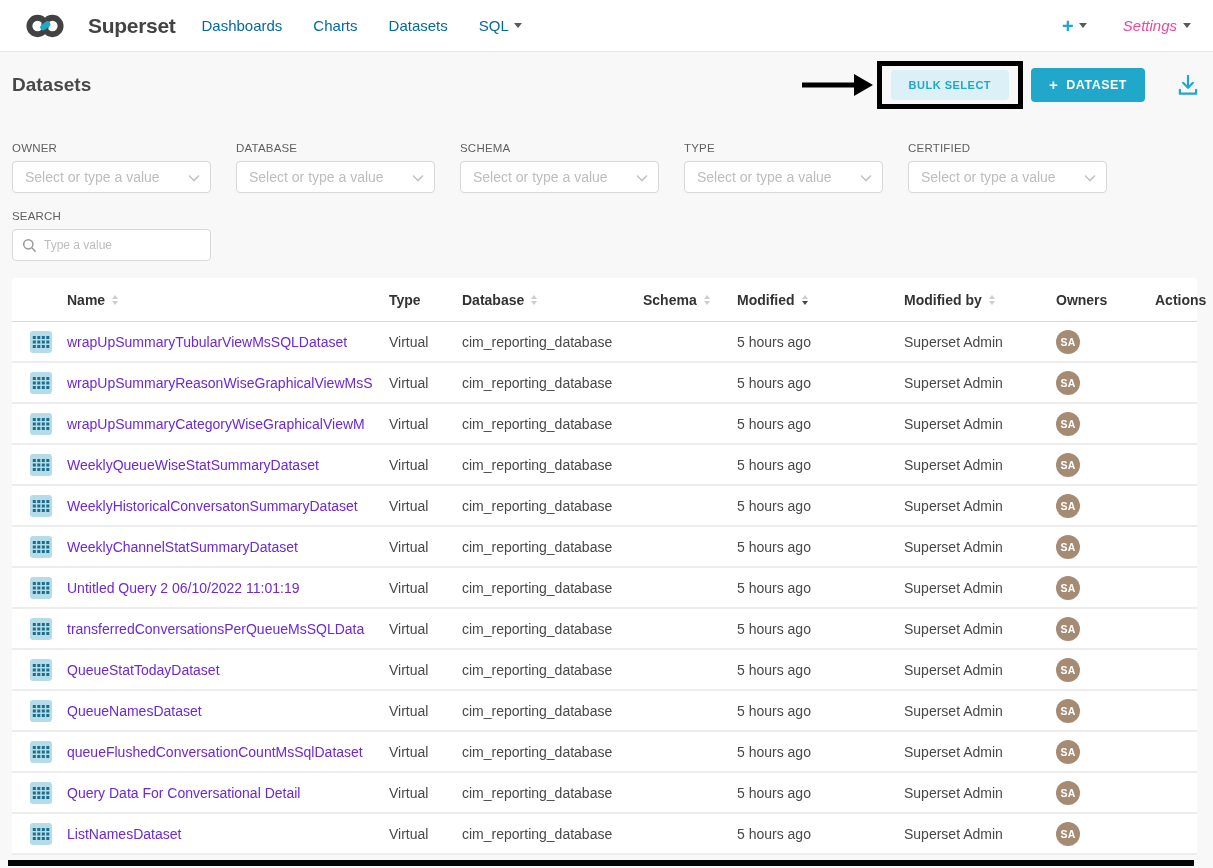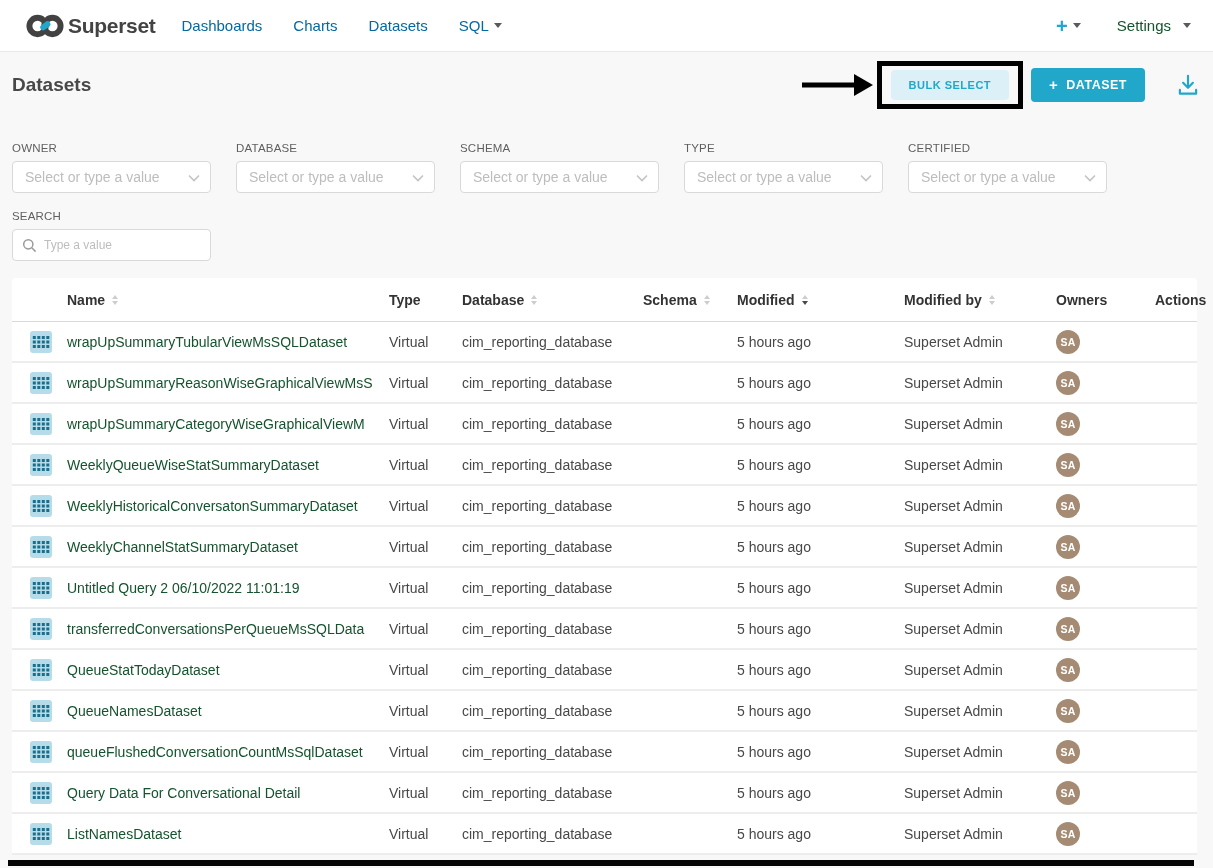--- a/index.html
+++ b/index.html
@@ -1,29 +1,29 @@
 <!DOCTYPE html>
 <html><head>
 <meta charset="utf-8">
 <style>
   * { margin:0; padding:0; box-sizing:border-box; }
   html,body { width:1213px; height:868px; overflow:hidden; }
   body { font-family:"Liberation Sans", sans-serif; background:#F8F8F8; position:relative; }
 
   
   .topnav { height:52px; background:#fff; border-bottom:1px solid #E9E9E9; display:flex; align-items:center; padding:0 22px; }
-  .logo { display:flex; align-items:center; gap:0; }
+  .logo { display:flex; align-items:center; gap:20px; }
   .brand { font-size:21px; font-weight:700; color:#434343; letter-spacing:-0.3px; }
   .nav-links { margin-left:26px; display:flex; gap:31px; align-items:center; }
   .nav-item { font-size:15px; color:#0369a1; cursor:pointer; display:flex; align-items:center; gap:5px; }
   .caret { width:0; height:0; border-left:4px solid transparent; border-right:4px solid transparent; border-top:5px solid #5a5a5a; display:inline-block; }
   .nav-right { margin-left:auto; display:flex; align-items:center; gap:36px; }
   .plus-menu { display:flex; align-items:center; gap:5px; cursor:pointer; }
   .plus-glyph { color:#20A7C9; font-size:20px; font-weight:700; line-height:1; }
-  .settings-menu { display:flex; align-items:center; gap:12px; font-size:15px; color:#14532d; cursor:pointer; }
+  .settings-menu { display:flex; align-items:center; gap:6px; font-size:15px; color:#ec4899; cursor:pointer;font-style:italic; }
 
   
   .page { padding:0 12px; }
   .header-row { display:flex; align-items:center; height:66px; }
   .page-title { font-size:19px; font-weight:700; color:#484848; }
   .actions { margin-left:auto; display:flex; align-items:center; }
   .annotation-arrow { display:block; margin-right:3px; }
   .annotation-box { border:5px solid #000; padding:4px 9px; background:transparent; }
   .bulk-btn { background:#DCF0F8; color:#20A7C9; border:none; font-family:inherit; font-size:11px; font-weight:700; letter-spacing:0.5px; padding:9px 18px; border-radius:4px; cursor:pointer; }
   .add-btn { background:#20A7C9; color:#fff; border:none; font-family:inherit; font-size:12.5px; font-weight:700; letter-spacing:0.5px; padding:10px 18px; border-radius:4px; margin-left:8px; display:flex; align-items:center; gap:8px; cursor:pointer; }
@@ -50,21 +50,21 @@
   .td { font-size:14px; color:#484848; }
   .c-icon { width:37px; flex:none; display:flex; align-items:center; }
   .c-name { width:322px; flex:none; overflow:hidden; white-space:nowrap; padding-right:12px; }
   .c-type { width:73px; flex:none; }
   .c-database { width:181px; flex:none; overflow:hidden; white-space:nowrap; }
   .c-schema { width:94px; flex:none; }
   .c-modified { width:167px; flex:none; }
   .c-modified_by { width:152px; flex:none; }
   .c-owners { width:99px; flex:none; display:flex; align-items:flex-end; }
   .c-actions { width:58px; flex:none; }
-  .name-link { color:#14532d; text-decoration:none; cursor:pointer; }
+  .name-link { color:#6d28d9; text-decoration:none; cursor:pointer; }
   .avatar { width:24px; height:24px; border-radius:50%; background:#A58B73; color:#fff; font-size:10.5px; font-weight:700; display:flex; align-items:center; justify-content:center; letter-spacing:0.3px; }
   .sort { display:inline-flex; flex-direction:column; gap:2px; margin-left:7px; }
   .sort i { display:block; width:0; height:0; border-left:3.5px solid transparent; border-right:3.5px solid transparent; }
   .sort .up { border-bottom:4px solid #CDCDCD; }
   .sort .dn { border-top:4px solid #CDCDCD; }
   .sorted-desc .dn { border-top-color:#484848; }
 
   .edge-bar { position:absolute; left:8px; top:860px; width:1186px; height:6px; background:#050505; }
 </style>
 </head>

